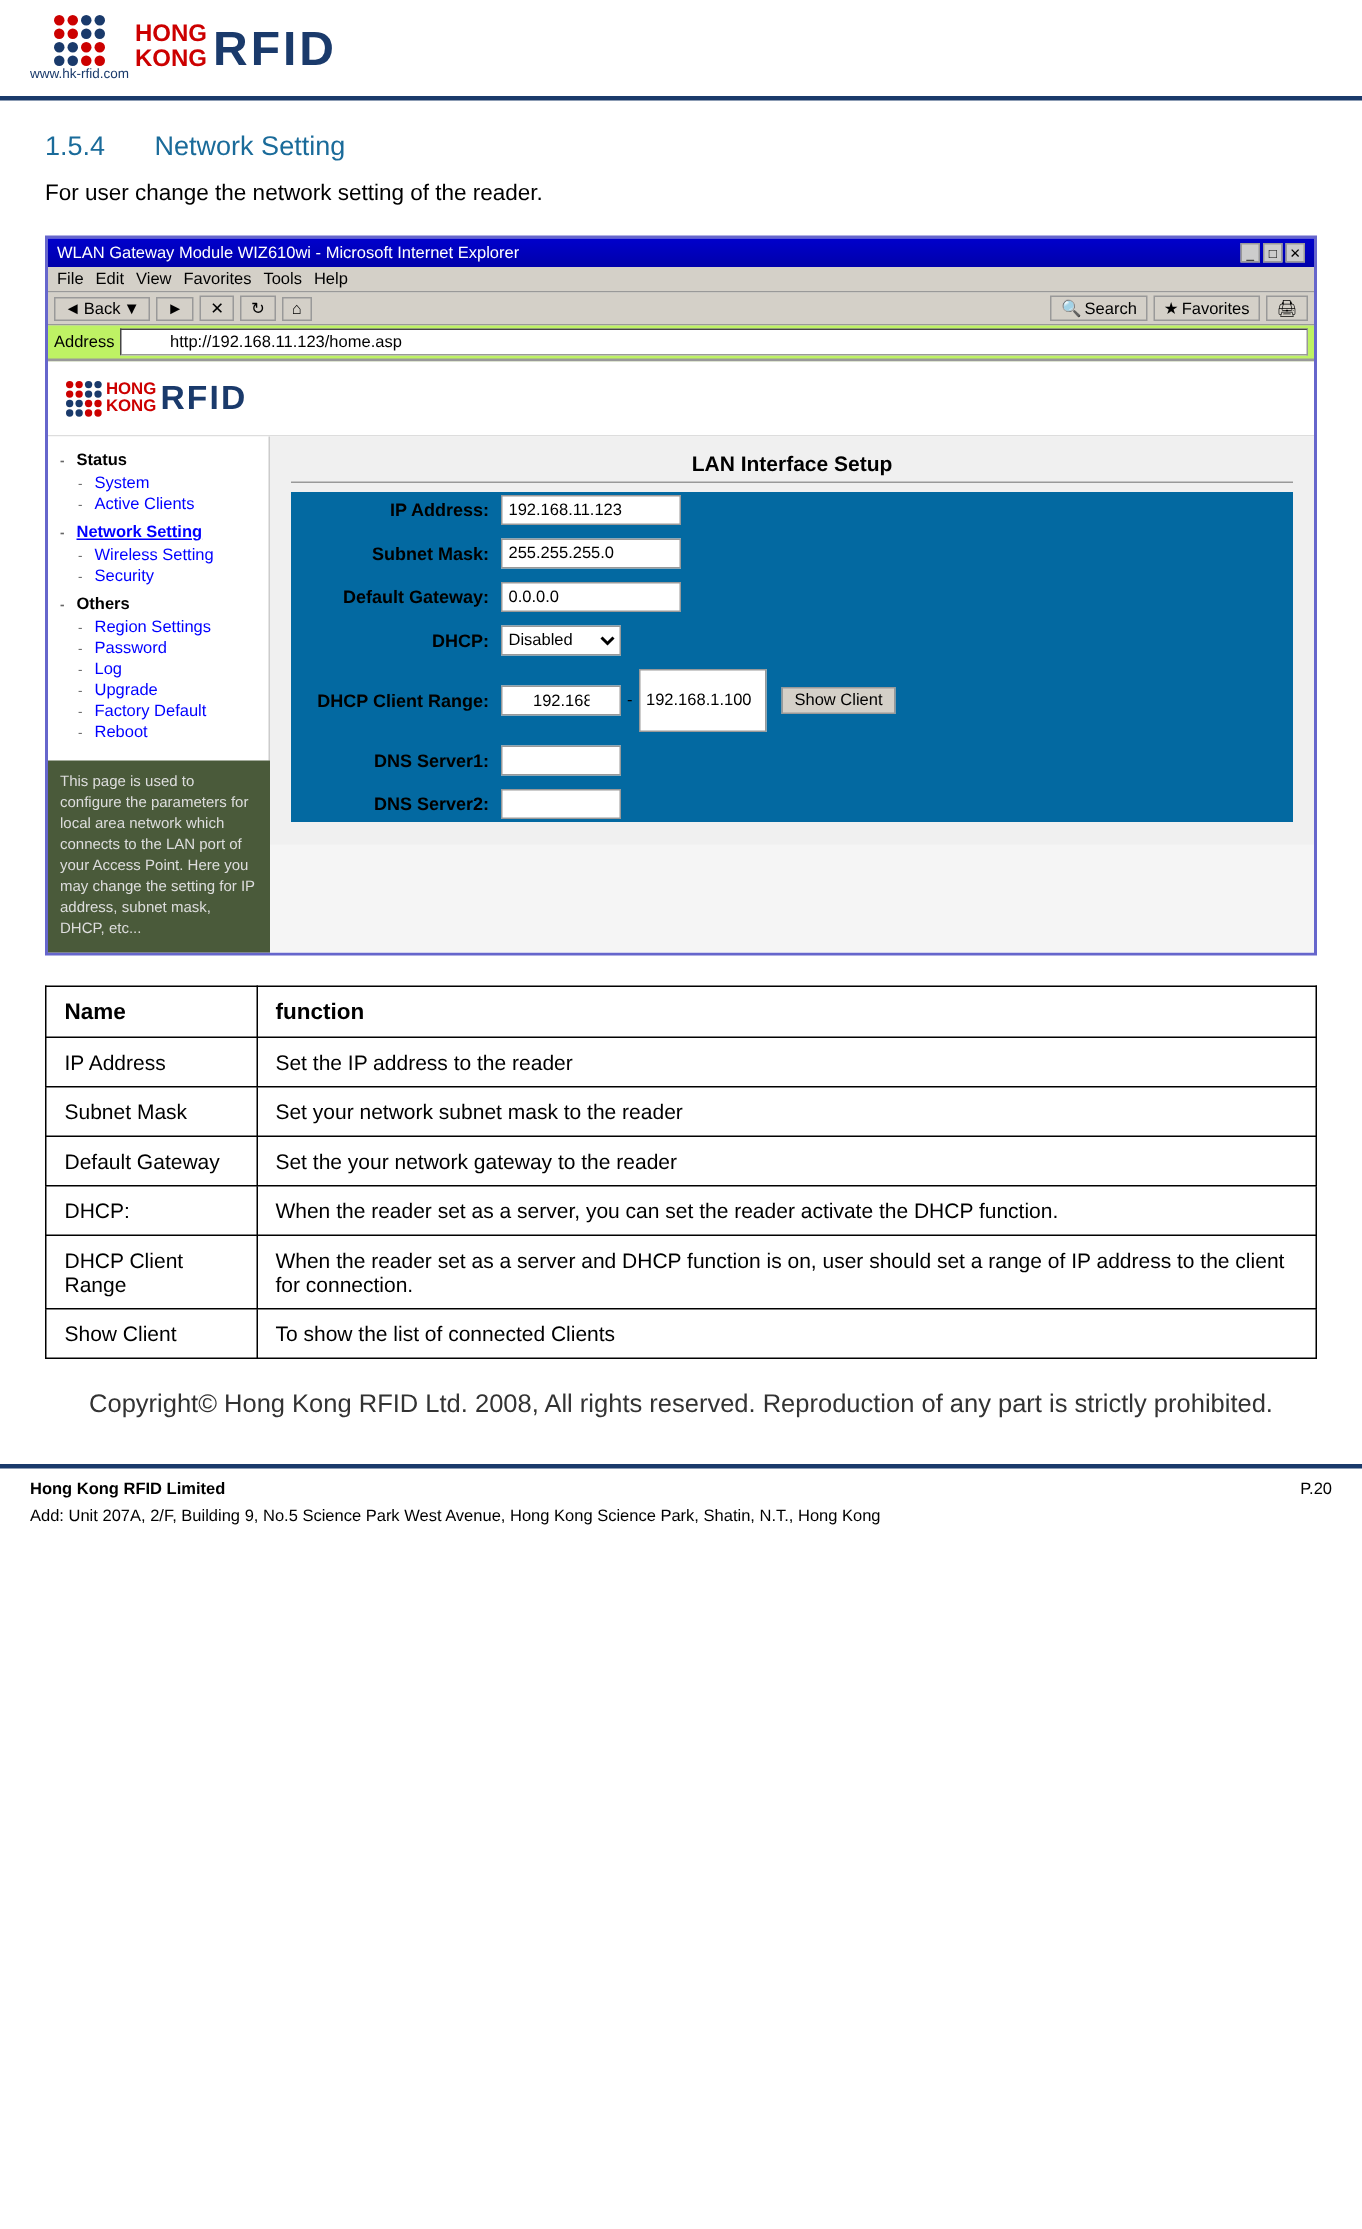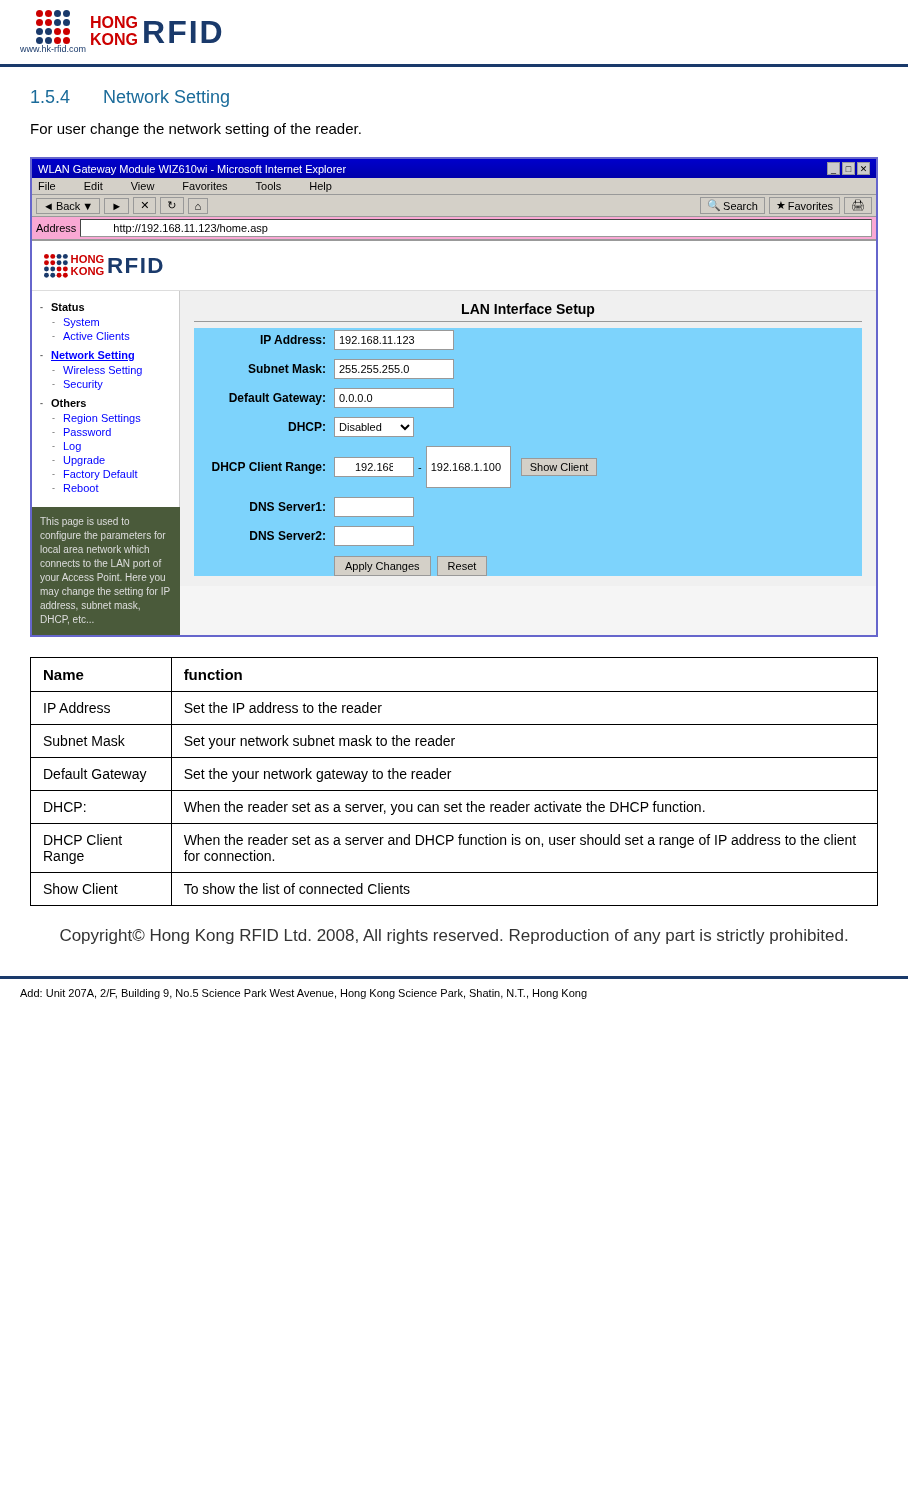--- a/index.html
+++ b/index.html
@@ -66,21 +66,21 @@
       display: inline-block;
       font-size: 9px;
       text-align: center;
       line-height: 13px;
       color: #000;
     }
     .browser-menubar {
       background: #d4d0c8;
       padding: 2px 6px;
       display: flex;
-      gap: 28px;
+      gap: 8px;
       font-size: 11px;
       border-bottom: 1px solid #999;
     }
     .browser-toolbar {
       background: #d4d0c8;
       padding: 2px 4px;
       display: flex;
       align-items: center;
       gap: 4px;
       font-size: 11px;
@@ -89,21 +89,21 @@
     .toolbar-btn {
       background: #d4d0c8;
       border: 1px solid #999;
       padding: 1px 6px;
       font-size: 11px;
       display: flex;
       align-items: center;
       gap: 2px;
     }
     .address-bar {
-      background: #f9a8d4;
+      background: #bef264;
       padding: 2px 4px;
       display: flex;
       align-items: center;
       gap: 4px;
       font-size: 11px;
       border-bottom: 2px solid #999;
     }
     .address-label {
       font-size: 11px;
     }
@@ -168,21 +168,21 @@
     .lan-title-bar {
       text-align: center;
       font-size: 14px;
       font-weight: bold;
       color: #000;
       margin-bottom: 6px;
       padding-bottom: 4px;
       border-bottom: 1px solid #999;
     }
     .lan-form {
-      background: #7dd3fc;
+      background: #0369a1;
     }
     .lan-row {
       display: flex;
       align-items: center;
       margin-bottom: 5px;
       padding: 2px 0;
     }
     .lan-label {
       width: 140px;
       font-size: 12px;
@@ -599,24 +599,20 @@
               <div class="lan-row">
                 <div class="lan-label">DNS Server1:</div>
                 <input class="lan-input" value="" style="width: 80px;">
               </div>
 
               <div class="lan-row">
                 <div class="lan-label">DNS Server2:</div>
                 <input class="lan-input" value="" style="width: 80px;">
               </div>
 
-              <div class="lan-buttons">
-                <button class="lan-btn">Apply Changes</button>
-                <button class="lan-btn">Reset</button>
-              </div>
 
             </div>
           </div>
         </div>
 
       </div>
     </div>
   </div>
 
   <table class="data-table">
@@ -654,14 +650,18 @@
     </tbody>
   </table>
 
   <div class="footer-content">
     <p>Copyright© Hong Kong RFID Ltd. 2008, All rights reserved. Reproduction of any part is strictly prohibited.</p>
   </div>
 
 </div>
 
 <div class="footer-bar">
+  <div class="footer-line">
+    <strong>Hong Kong RFID Limited</strong>
+    <span class="page-num">P.20</span>
+  </div>
   <div class="footer-line">Add: Unit 207A, 2/F, Building 9, No.5 Science Park West Avenue, Hong Kong Science Park, Shatin, N.T., Hong Kong</div>
 </div>
 
 </body></html>

